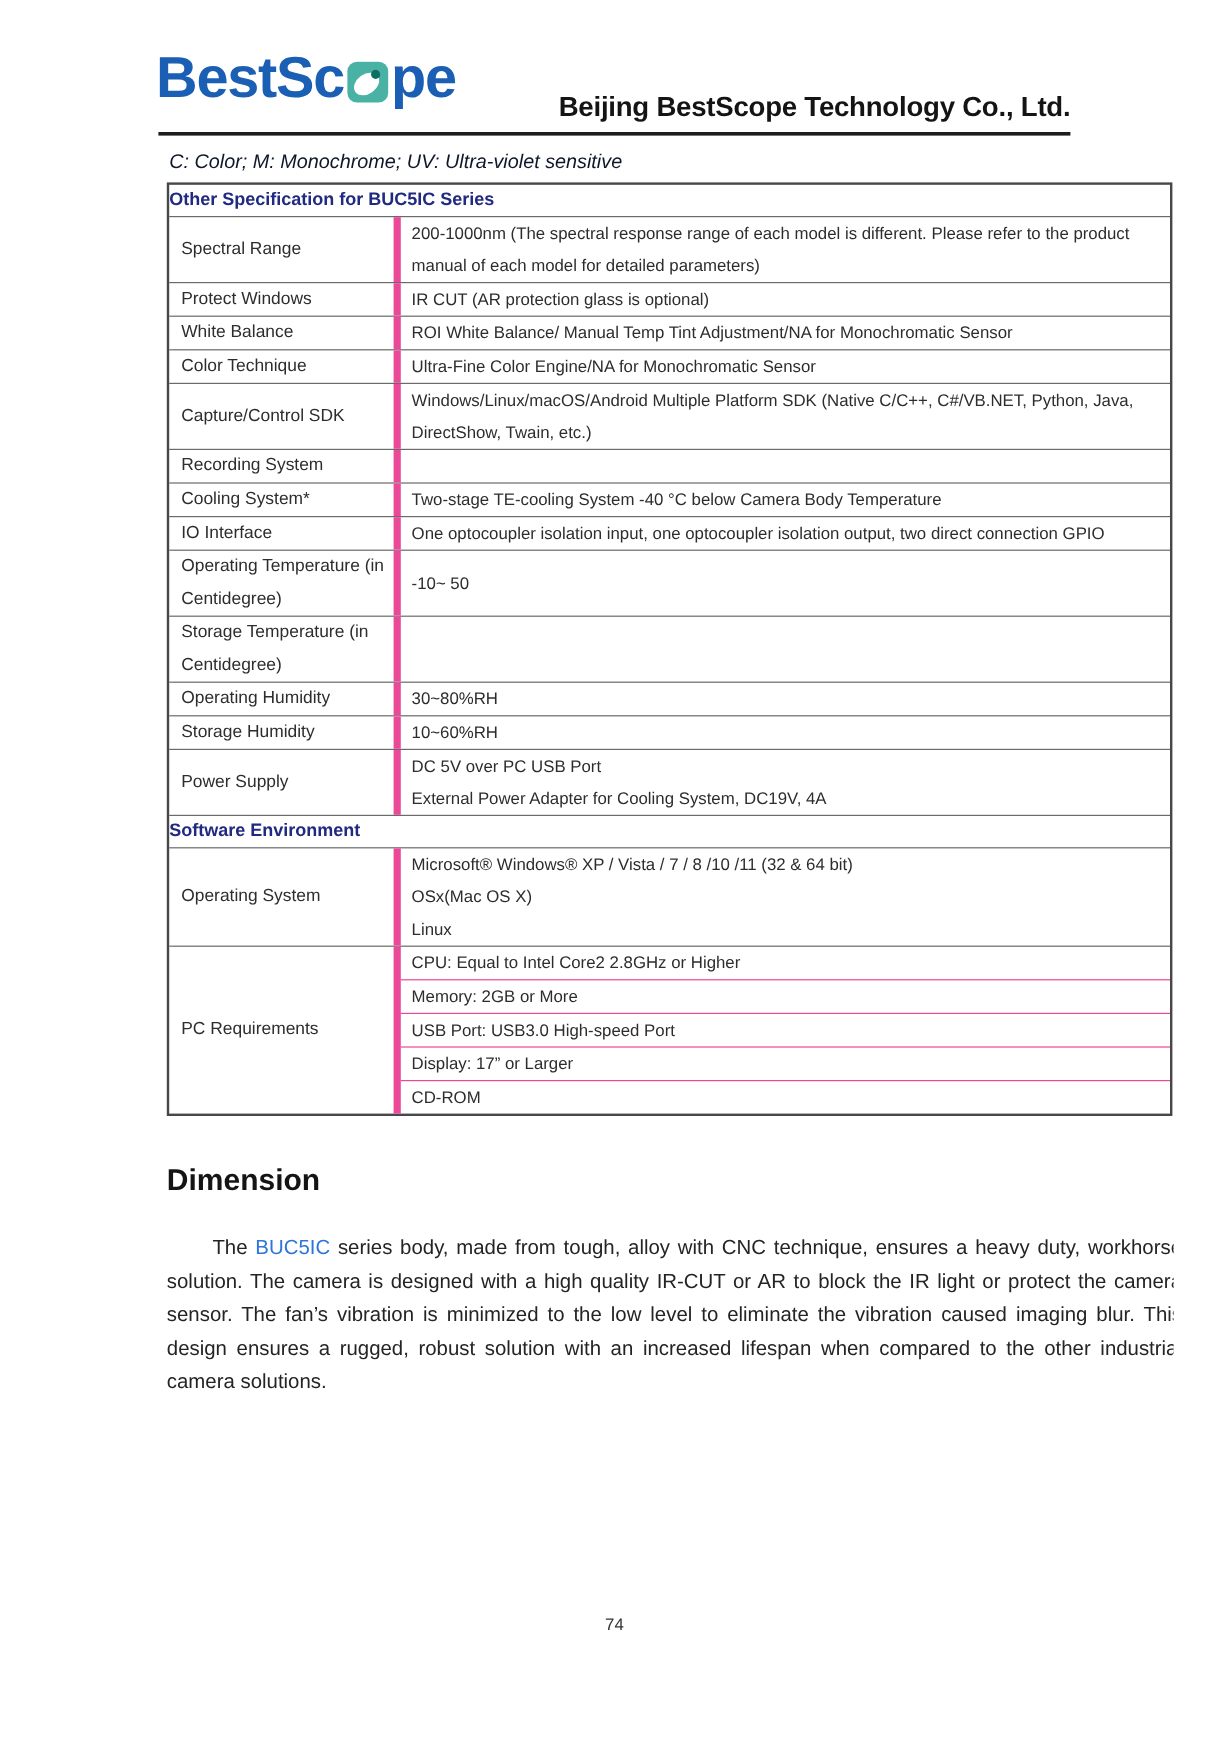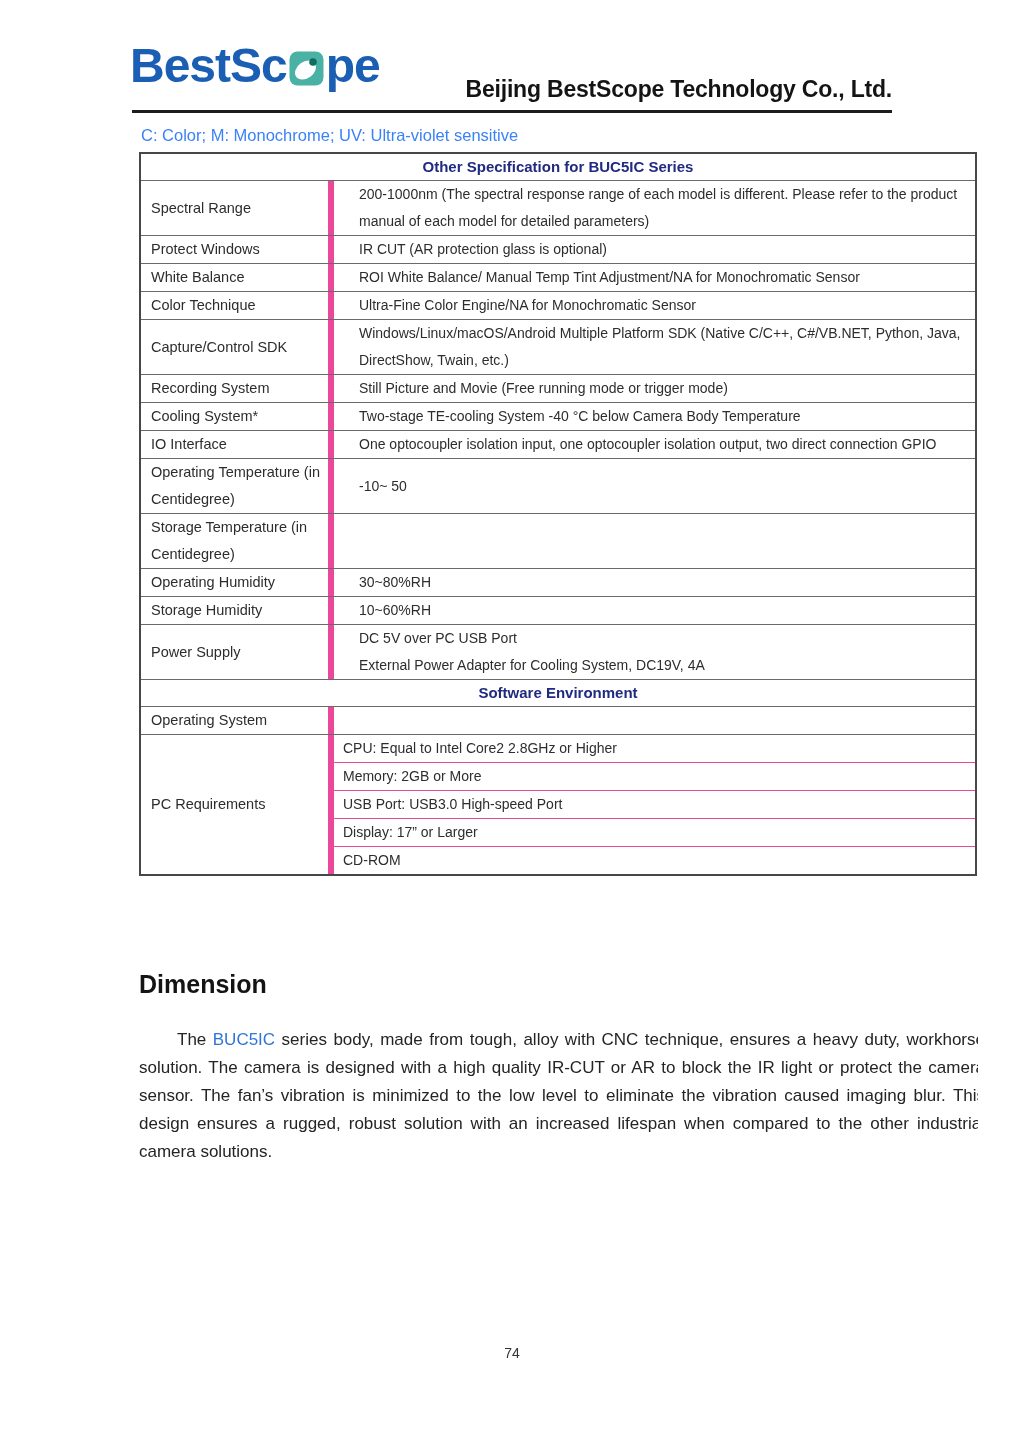--- a/index.html
+++ b/index.html
@@ -17,44 +17,44 @@
   }
   .logo-o { display:inline-block; margin:6px 2px 0 2px; line-height:0; }
   .company {
     position:absolute; right:86px; top:76px;
     font-size:23px; font-weight:bold; color:#141414; letter-spacing:-0.2px;
   }
   .header-rule {
     position:absolute; left:86px; right:86px; top:110px; height:3px; background:#1d1d1d;
   }
   .note {
-    position:absolute; left:95px; top:126px; font-size:16.5px; color:#3b82f6;
+    position:absolute; left:95px; top:126px; font-size:16.5px; color:#0f172a;font-style:italic;
   }
   
   .spec-table {
     position:absolute; left:93px; top:152px; width:838px;
     border:2px solid #474747; font-size:14px; color:#2d2d2d;
   }
   .trow { display:flex; width:100%; }
   .trow + .trow { border-top:1px solid #6a6a6a; }
-  .trow-head { display:block; text-align:center; }
+  .trow-head { display:block; text-align:left; }
   .thead-text {
     line-height:26px; font-weight:bold; font-size:15px; color:#1f2a80;
   }
   .tlabel {
     width:193px; flex:0 0 193px; border-right:6px solid #ec4899;
     padding:0 8px 0 10px; display:flex; flex-direction:column; justify-content:center;
     line-height:27px; font-size:14.5px;
   }
   .tvalue {
     flex:1 1 auto; padding:0 8px 0 9px;
     display:flex; flex-direction:column; justify-content:center;
     line-height:27px; min-width:0;
   }
-  .tline { line-height:27px;margin-left:16px; }
+  .tline { line-height:27px; }
   .tsub { flex:1 1 auto; display:flex; flex-direction:column; min-width:0; }
   .tsubrow { line-height:27px; padding-left:9px; }
   .tsubrow + .tsubrow { border-top:1px solid #ec4899; }
   
   .dim-heading {
     position:absolute; left:93px; top:970px;
     font-size:25px; font-weight:bold; color:#141414;
   }
   .dim-para {
     position:absolute; left:93px; top:1026px; width:846px;
@@ -117,23 +117,20 @@
         </div>
     </div>
     <div class="trow">
       <div class="tlabel">Capture/Control SDK</div>
       <div class="tvalue">
           <div class="tline">Windows/Linux/macOS/Android Multiple Platform SDK (Native C/C++, C#/VB.NET, Python, Java, DirectShow, Twain, etc.)</div>
         </div>
     </div>
     <div class="trow">
       <div class="tlabel">Recording System</div>
-      <div class="tvalue">
-          <div class="tline">Still Picture and Movie (Free running mode or trigger mode)</div>
-        </div>
     </div>
     <div class="trow">
       <div class="tlabel">Cooling System*</div>
       <div class="tvalue">
           <div class="tline">Two-stage TE-cooling System -40 °C below Camera Body Temperature</div>
         </div>
     </div>
     <div class="trow">
       <div class="tlabel">IO Interface</div>
       <div class="tvalue">
@@ -170,20 +167,25 @@
         <div class="tline">External Power Adapter for Cooling System, DC19V, 4A</div>
       </div>
     </div>
 
     <div class="trow trow-head">
       <div class="thead-text">Software Environment</div>
     </div>
 
     <div class="trow">
       <div class="tlabel">Operating System</div>
+      <div class="tvalue">
+        <div class="tline">Microsoft® Windows® XP / Vista / 7 / 8 /10 /11 (32 &amp; 64 bit)</div>
+        <div class="tline">OSx(Mac OS X)</div>
+        <div class="tline">Linux</div>
+      </div>
     </div>
     <div class="trow">
       <div class="tlabel">PC Requirements</div>
       <div class="tsub">
         <div class="tsubrow">CPU: Equal to Intel Core2 2.8GHz or Higher</div>
         <div class="tsubrow">Memory: 2GB or More</div>
         <div class="tsubrow">USB Port: USB3.0 High-speed Port</div>
         <div class="tsubrow">Display: 17” or Larger</div>
         <div class="tsubrow">CD-ROM</div>
       </div>

